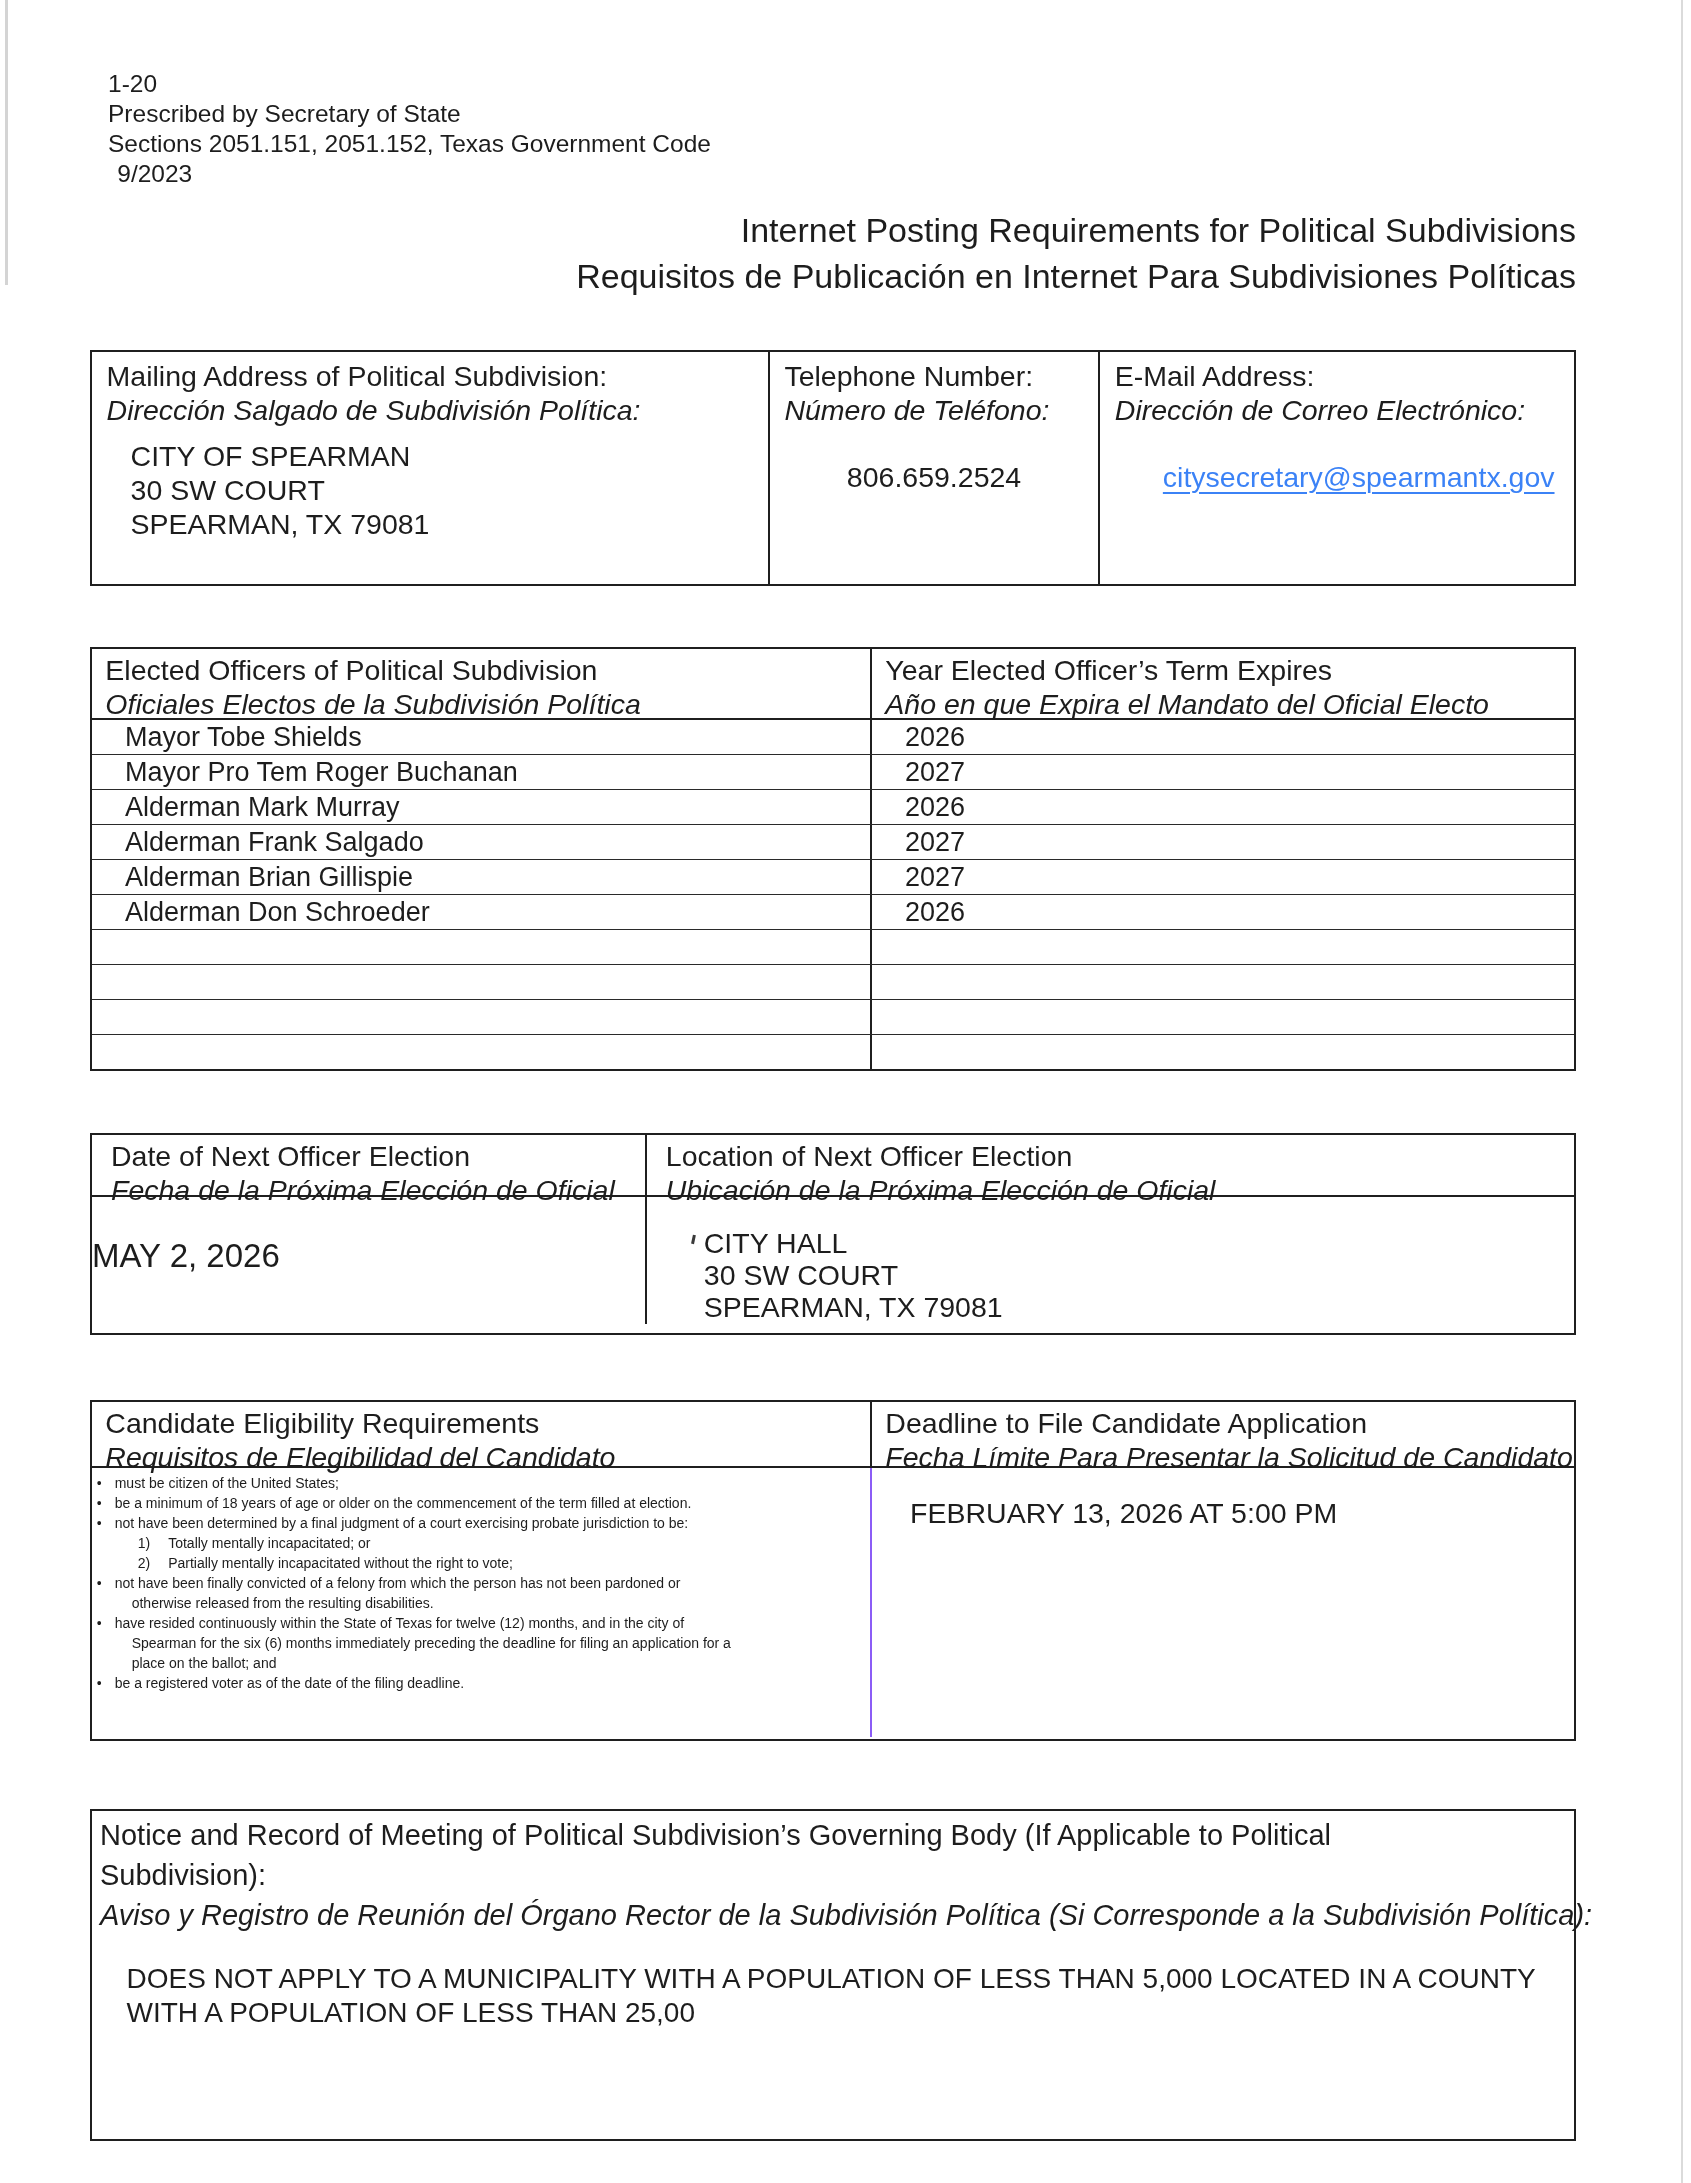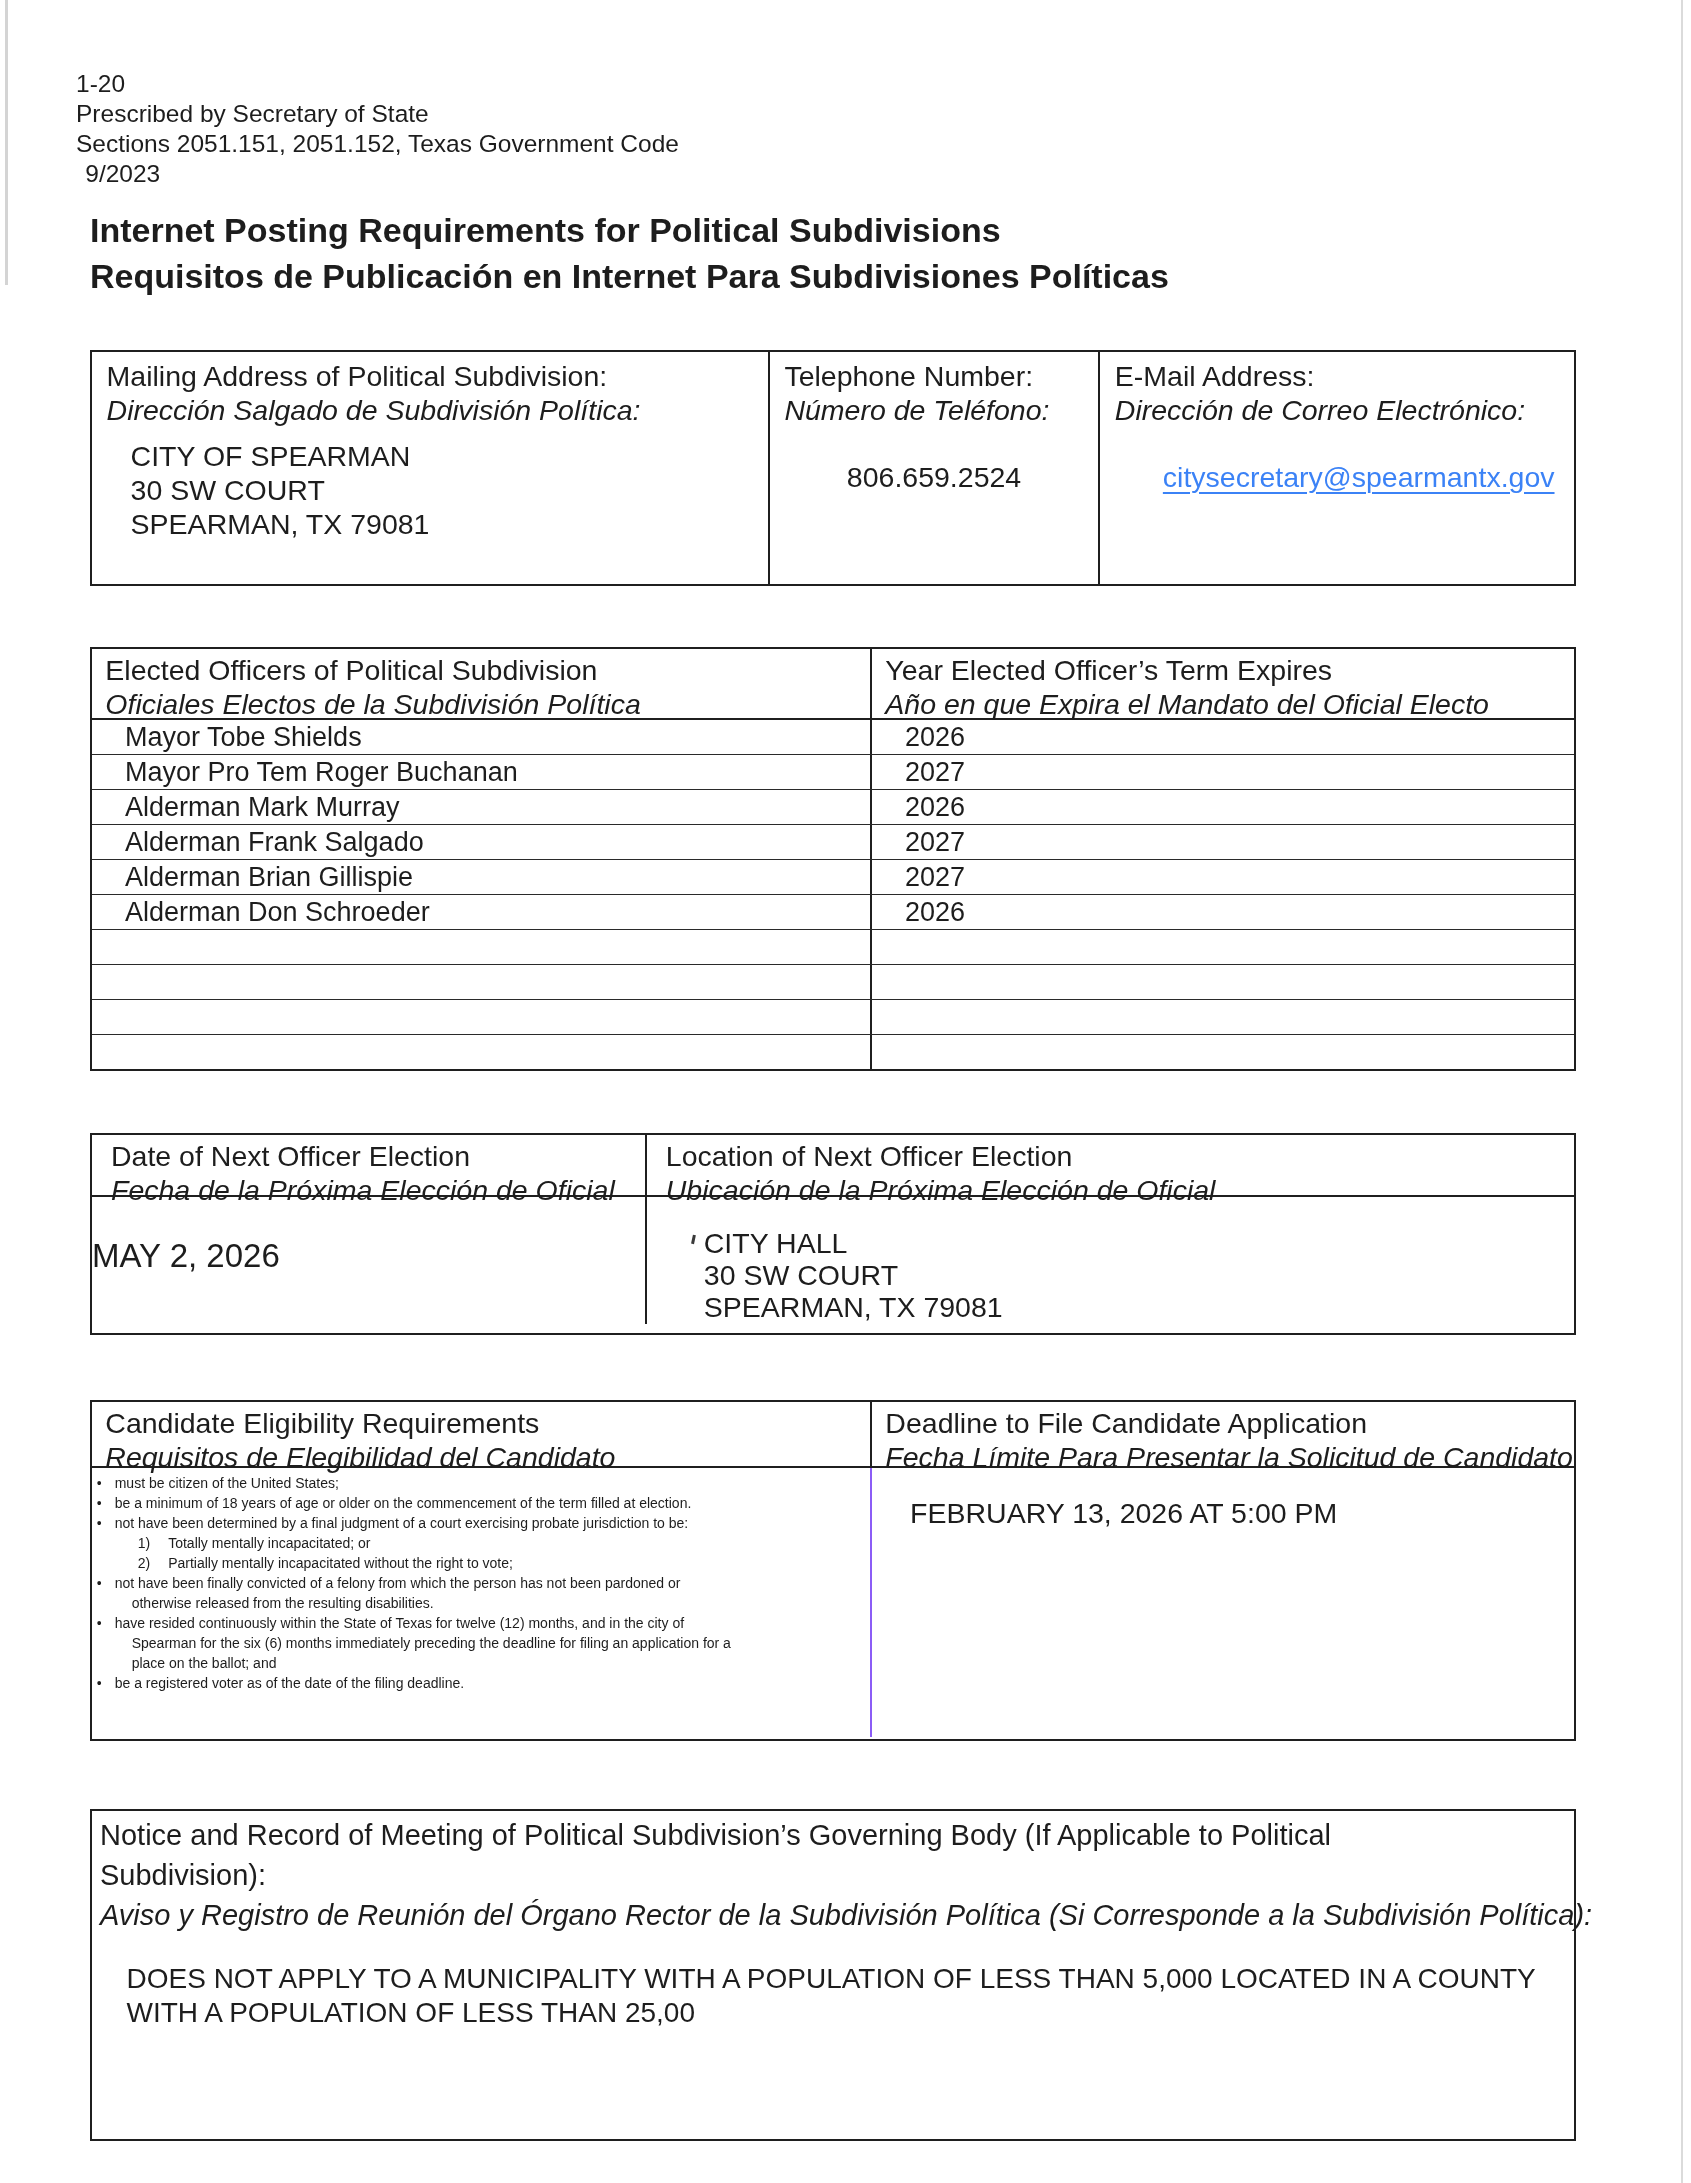--- a/index.html
+++ b/index.html
@@ -4,26 +4,26 @@
 <style>
   html,body{margin:0;padding:0}
   body{
     width:1691px;height:2183px;position:relative;background:#ffffff;
     font-family:"Liberation Sans","DejaVu Sans",sans-serif;color:#1d1d1d;
     overflow:hidden;
   }
   .scan-left{position:absolute;left:5.3px;top:0;width:2.7px;height:285px;background:#b8b8b8;opacity:.6}
   .scan-right{position:absolute;left:1681px;top:0;width:2px;height:2183px;background:#cccccc;opacity:.7}
 
-  .meta{position:absolute;left:76px;top:69px;font-size:24.5px;line-height:30px}
+  .meta{position:absolute;left:108px;top:69px;font-size:24.5px;line-height:30px}
   .meta-line{white-space:nowrap}
   .meta-line:last-child{margin-left:9.3px}
 
-  .title{position:absolute;left:90px;top:207px;width:1486px;text-align:left;
-    font-weight:700;font-size:34px;line-height:46px}
+  .title{position:absolute;left:90px;top:207px;width:1486px;text-align:right;
+    font-weight:400;font-size:34px;line-height:46px}
   .title div{white-space:nowrap}
 
   .tbl{position:absolute;left:90px;width:1486px;border:2.7px solid #1f1f1f;box-sizing:border-box;background:#fff}
 
   .lbl-en{font-size:28.5px;line-height:34px;white-space:nowrap}
   .lbl-es{font-size:28.5px;line-height:34px;font-style:italic;white-space:nowrap}
 
   
   .t1{top:350px;height:236px;display:grid;grid-template-columns:45.6% 22.3% 32.1%}
   .t1c{padding:6.6px 14.6px;box-sizing:border-box;overflow:hidden}

